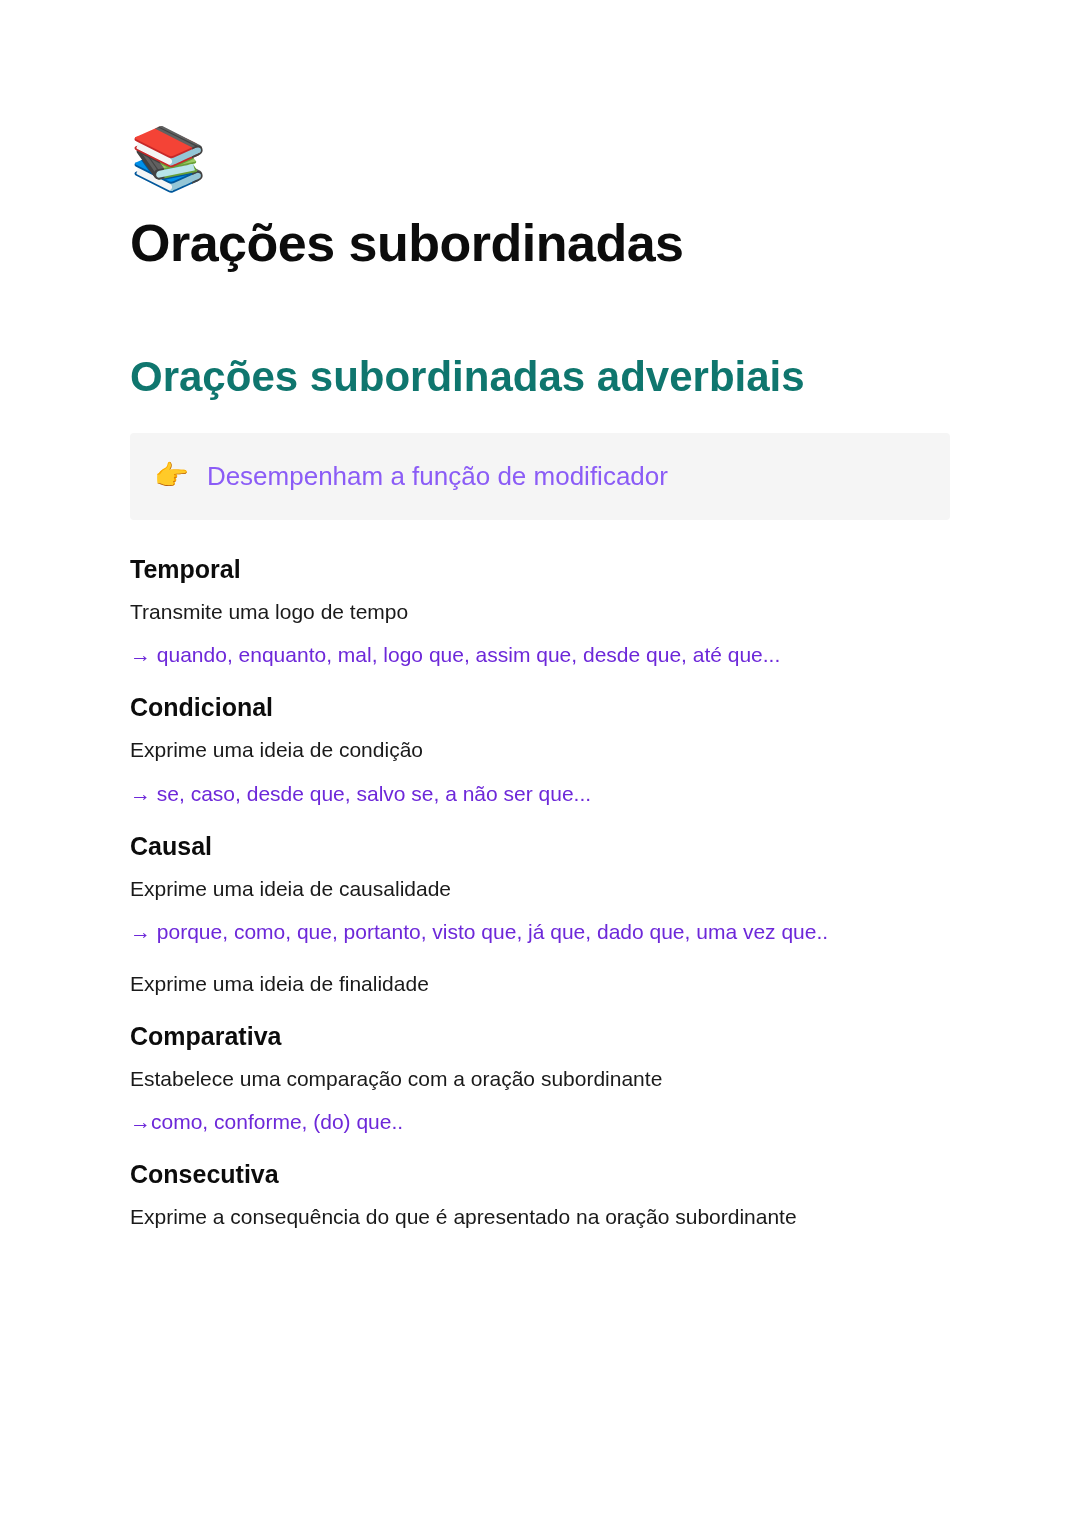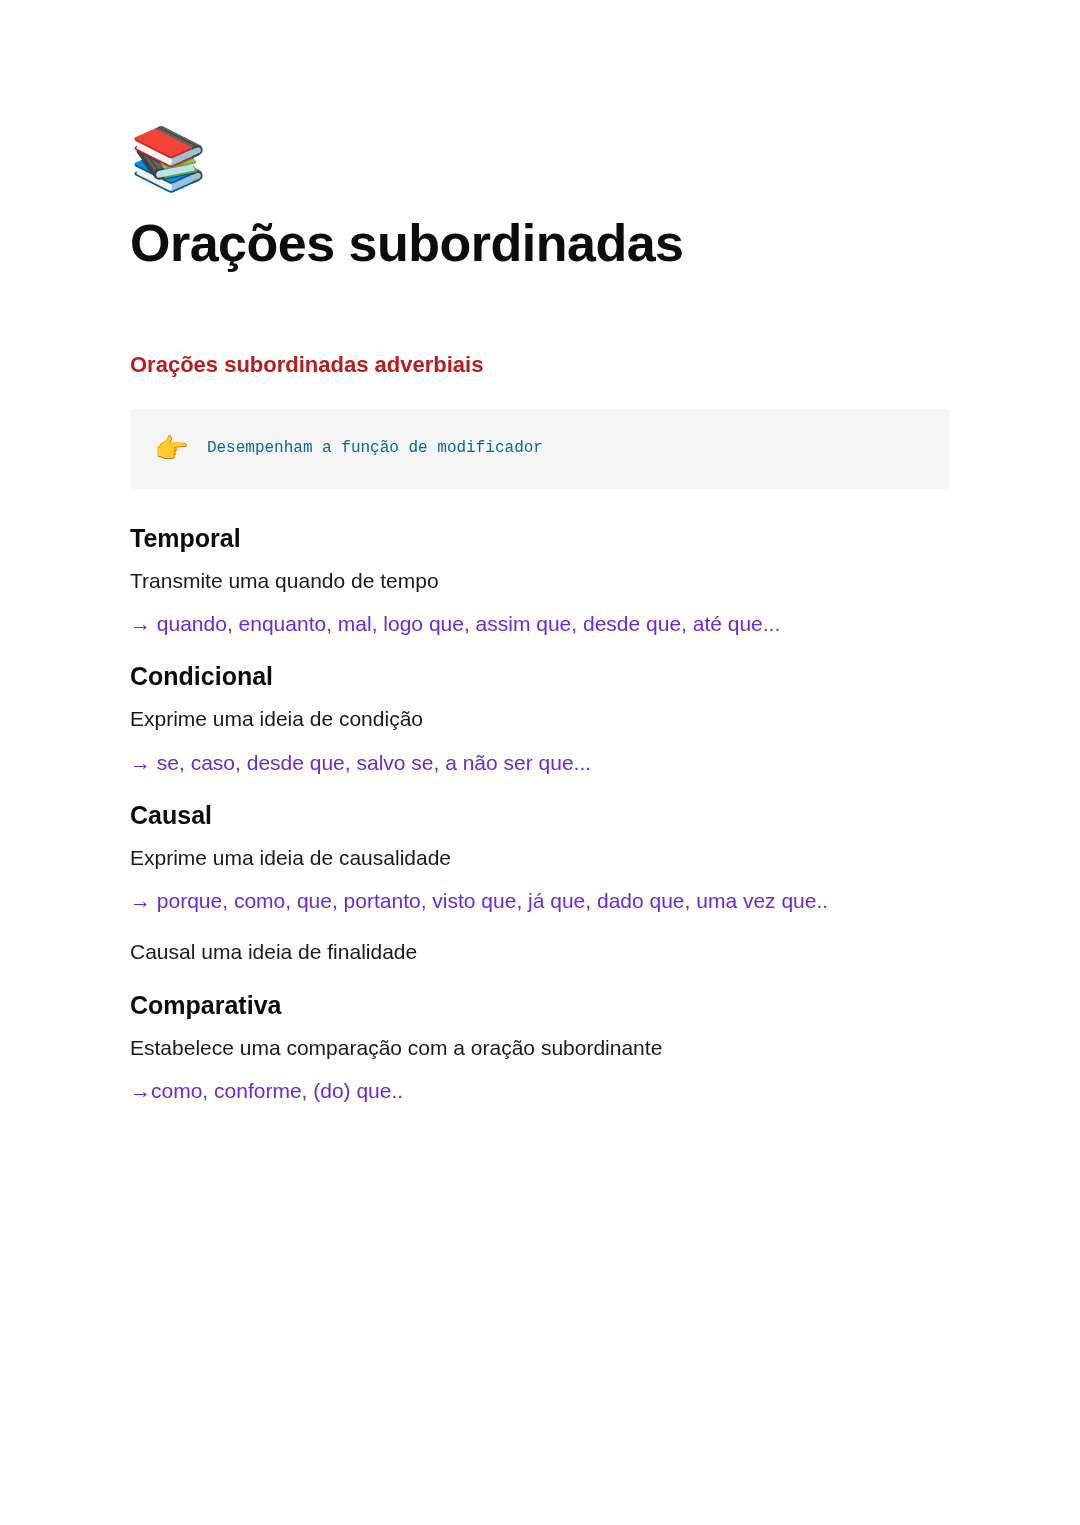--- a/index.html
+++ b/index.html
@@ -32,46 +32,45 @@
   }
   h1.doc-title {
     font-size: 52px;
     font-weight: bold;
     letter-spacing: -0.5px;
     margin: 0 0 80px 0;
     line-height: 1.12;
     color: #0c0c0c;
   }
   h2.section-title {
-    font-size: 22px;
+    font-size: 42px;
     font-weight: bold;
     margin: 0 0 30px 0;
     line-height: 1.2;
-    color: #b91c1c;
+    color: #0f766e;
   }
   .callout {
     background: #f5f5f5;
     border-radius: 4px;
     padding: 26px 26px 26px 24px;
     display: flex;
     align-items: center;
     gap: 18px;
     margin-bottom: 34px;
     width: 820px;
     box-sizing: border-box;
   }
   .callout .callout-emoji {
     font-size: 28px;
     line-height: 1;
   }
   .callout .callout-text {
-    font-size: 16px;
-    color: #0369a1;
+    font-size: 26px;
+    color: #8b5cf6;
     line-height: 1.35;
-    font-family: Liberation Mono, monospace;
   }
   .entry {
     margin-bottom: 24px;
   }
   h3.entry-title {
     font-size: 25px;
     font-weight: bold;
     margin: 8px 0 14px 0;
     line-height: 1.2;
     color: #0c0c0c;
@@ -100,40 +99,44 @@
 
   <h2 class="section-title">Orações subordinadas adverbiais</h2>
 
   <div class="callout">
     <span class="callout-emoji">👉</span>
     <span class="callout-text">Desempenham a função de modificador</span>
   </div>
 
   <div class="entry">
     <h3 class="entry-title">Temporal</h3>
-    <p class="entry-desc">Transmite uma quando de tempo</p>
+    <p class="entry-desc">Transmite uma logo de tempo</p>
     <p class="entry-examples">→ quando, enquanto, mal, logo que, assim que, desde que, até que...</p>
   </div>
 
   <div class="entry">
     <h3 class="entry-title">Condicional</h3>
     <p class="entry-desc">Exprime uma ideia de condição</p>
     <p class="entry-examples">→ se, caso, desde que, salvo se, a não ser que...</p>
   </div>
 
   <div class="entry">
     <h3 class="entry-title">Causal</h3>
     <p class="entry-desc">Exprime uma ideia de causalidade</p>
     <p class="entry-examples">→ porque, como, que, portanto, visto que, já que, dado que, uma vez que..</p>
   </div>
 
   <div class="entry">
-    <p class="entry-desc">Causal uma ideia de finalidade</p>
+    <p class="entry-desc">Exprime uma ideia de finalidade</p>
   </div>
 
   <div class="entry">
     <h3 class="entry-title">Comparativa</h3>
     <p class="entry-desc">Estabelece uma comparação com a oração subordinante</p>
     <p class="entry-examples">→como, conforme, (do) que..</p>
   </div>
 
+  <div class="entry">
+    <h3 class="entry-title">Consecutiva</h3>
+    <p class="entry-desc">Exprime a consequência do que é apresentado na oração subordinante</p>
+  </div>
 
 </div>
 
 </body></html>

